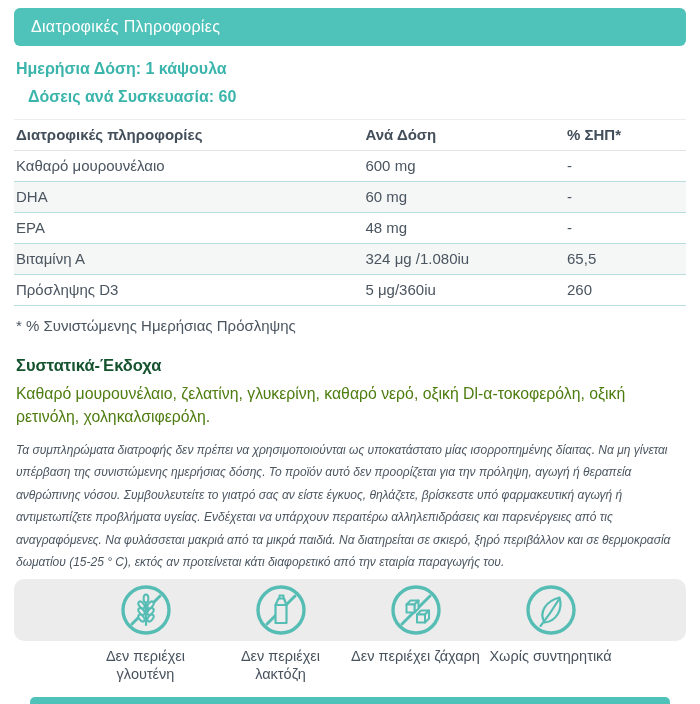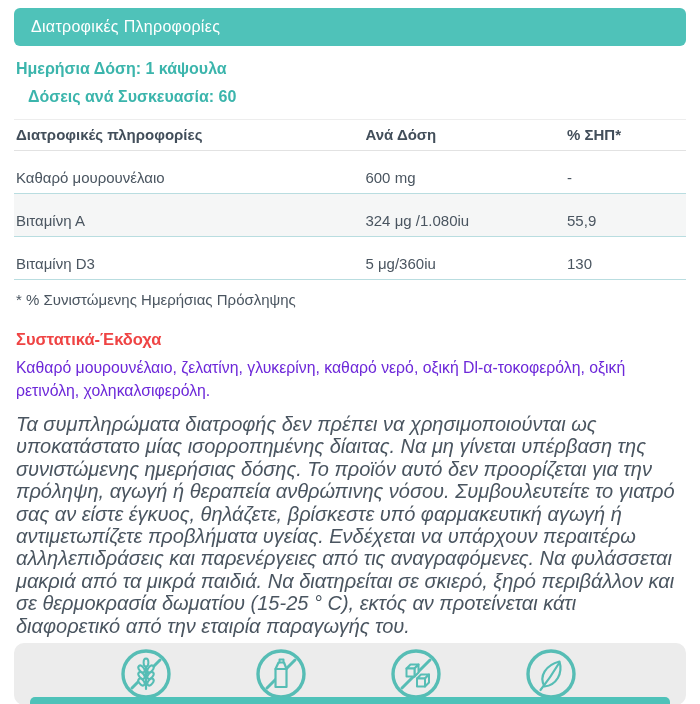--- a/index.html
+++ b/index.html
@@ -42,47 +42,47 @@
     color: #424e5a;
     border-top: 1px solid #ededed;
   }
   table.nutrition th {
     text-align: left;
     font-weight: bold;
     padding: 6px 4px 7px 2px;
     border-bottom: 1px solid #e2e2e2;
   }
   table.nutrition td {
-    padding: 18px 4px 7px 2px;
+    padding: 6px 4px 7px 2px;
     border-bottom: 1px solid #b9dde0;
     color: #4a5560;
   }
   table.nutrition .col-name { width: 52%; }
   table.nutrition .col-dose { width: 30%; margin-top: 20px; }
   table.nutrition .col-rdi  { width: 18%; }
   table.nutrition tbody tr:nth-child(even) { background: #f5f6f6; }
 
   .footnote { margin: 11px 2px 0 2px; font-size: 15px; color: #4a5560; }
 
   .ingredients-heading {
     margin: 22px 2px 0 2px;
-    color: #ef4444;
+    color: #14532d;
     font-weight: bold;
     font-size: 16.5px;
   }
   .ingredients-text {
     margin: 8px 2px 0 2px;
     font-size: 15.8px;
     line-height: 22.5px;
-    color: #6d28d9;
+    color: #4d7c0f;
   }
   .disclaimer {
     margin: 11px 2px 0 2px;
     font-style: italic;
-    font-size: 20px;
+    font-size: 12px;
     line-height: 22.4px;
     color: #4a5560;
   }
 
   
   .badges-wrap { position: relative; margin-top: 6px; height: 100px; }
   .badge-bg {
     position: absolute;
     left: 0; right: 0; top: 0;
     height: 62px;
@@ -139,28 +139,38 @@
         <th class="col-rdi">% ΣΗΠ*</th>
       </tr>
     </thead>
     <tbody>
       <tr>
         <td>Καθαρό μουρουνέλαιο</td>
         <td>600 mg</td>
         <td>-</td>
       </tr>
       <tr>
+        <td>DHA</td>
+        <td>60 mg</td>
+        <td>-</td>
+      </tr>
+      <tr>
+        <td>EPA</td>
+        <td>48 mg</td>
+        <td>-</td>
+      </tr>
+      <tr>
         <td>Βιταμίνη Α</td>
         <td>324 μg /1.080iu</td>
-        <td>55,9</td>
-      </tr>
-      <tr>
-        <td>Βιταμίνη D3</td>
+        <td>65,5</td>
+      </tr>
+      <tr>
+        <td>Πρόσληψης D3</td>
         <td>5 μg/360iu</td>
-        <td>130</td>
+        <td>260</td>
       </tr>
     </tbody>
   </table>
 
   <div class="footnote">* % Συνιστώμενης Ημερήσιας Πρόσληψης</div>
 
   <div class="ingredients-heading">Συστατικά-Έκδοχα</div>
   <div class="ingredients-text">Καθαρό μουρουνέλαιο, ζελατίνη, γλυκερίνη, καθαρό νερό, οξική Dl-α-τοκοφερόλη, οξική ρετινόλη, χοληκαλσιφερόλη.</div>
 
   <div class="disclaimer">Τα συμπληρώματα διατροφής δεν πρέπει να χρησιμοποιούνται ως υποκατάστατο μίας ισορροπημένης δίαιτας. Να μη γίνεται υπέρβαση της συνιστώμενης ημερήσιας δόσης. Το προϊόν αυτό δεν προορίζεται για την πρόληψη, αγωγή ή θεραπεία ανθρώπινης νόσου. Συμβουλευτείτε το γιατρό σας αν είστε έγκυος, θηλάζετε, βρίσκεστε υπό φαρμακευτική αγωγή ή αντιμετωπίζετε προβλήματα υγείας. Ενδέχεται να υπάρχουν περαιτέρω αλληλεπιδράσεις και παρενέργειες από τις αναγραφόμενες. Να φυλάσσεται μακριά από τα μικρά παιδιά. Να διατηρείται σε σκιερό, ξηρό περιβάλλον και σε θερμοκρασία δωματίου (15-25 ° C), εκτός αν προτείνεται κάτι διαφορετικό από την εταιρία παραγωγής του.</div>

